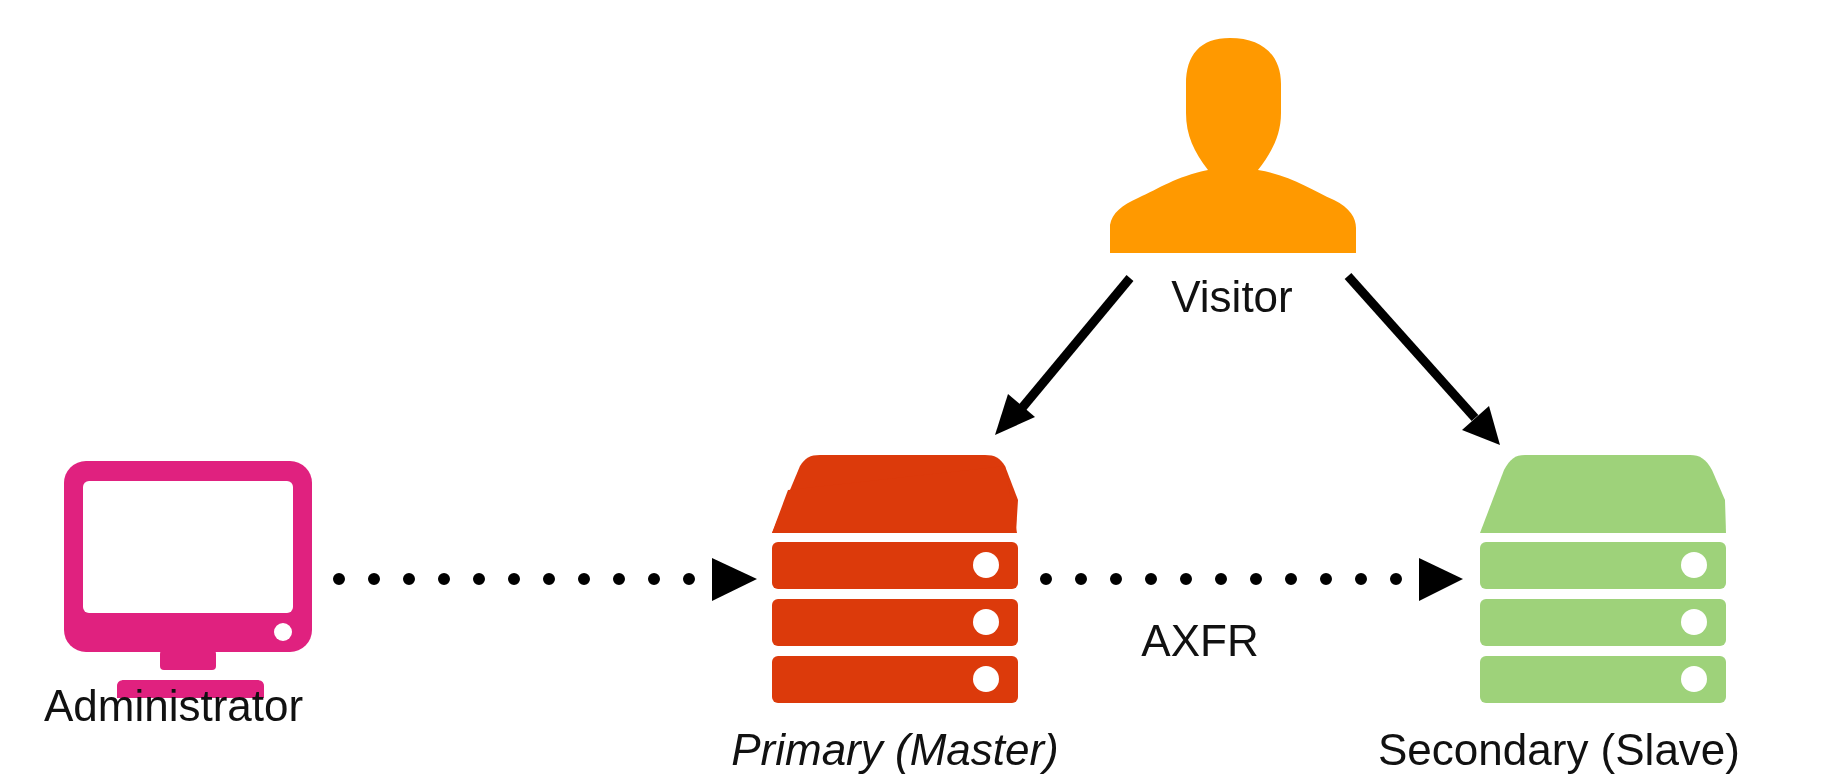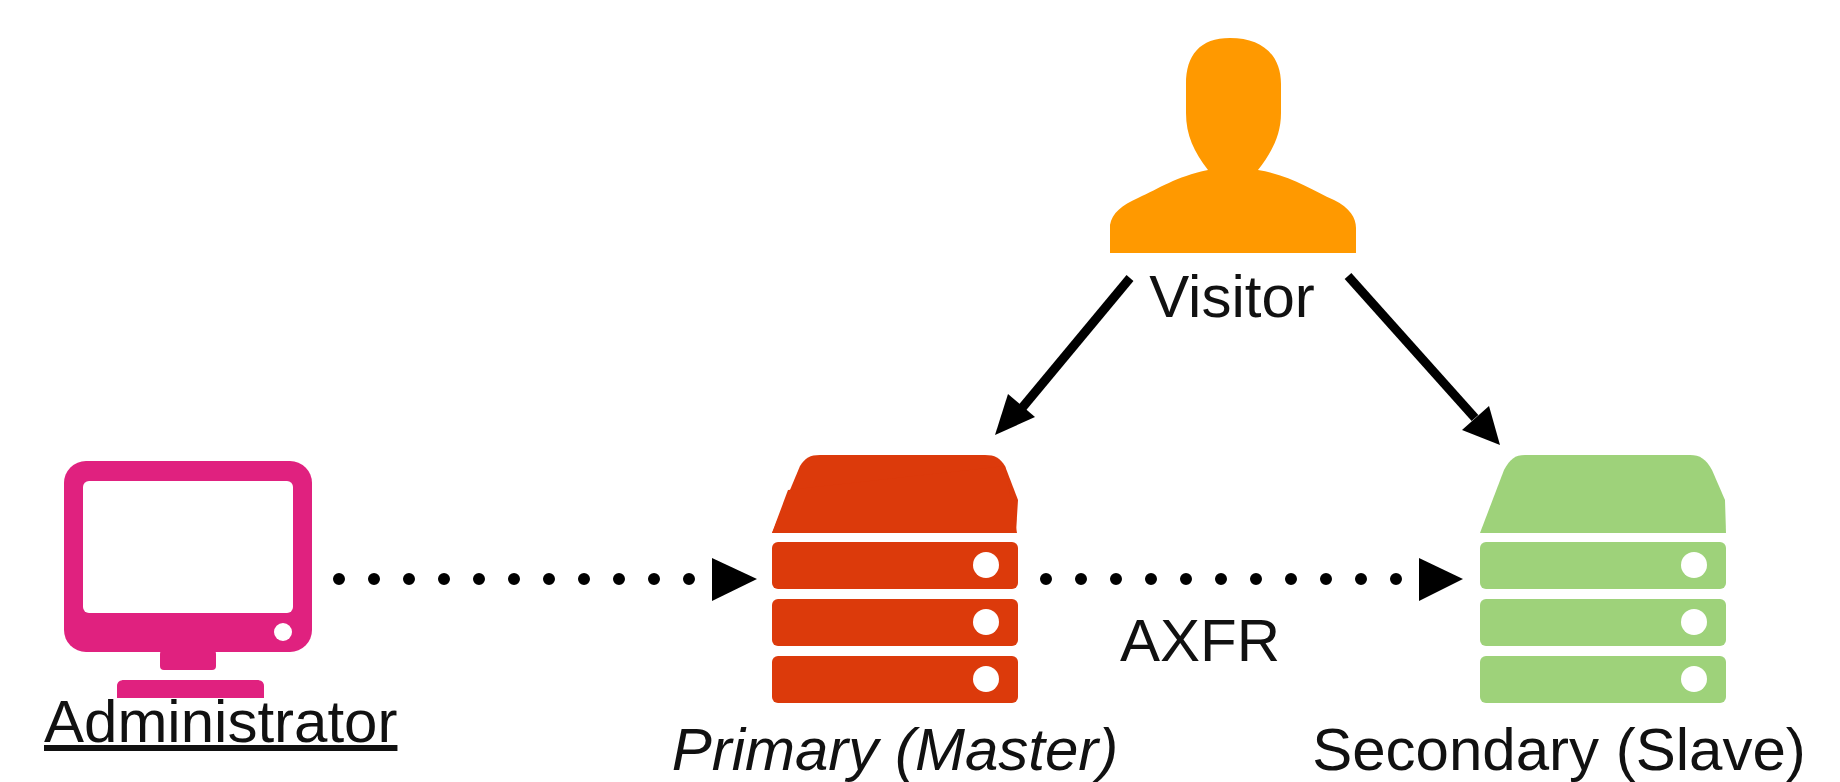--- a/index.html
+++ b/index.html
@@ -1,18 +1,18 @@
 <!DOCTYPE html>
 <html><head>
 <meta charset="utf-8">
 <style>
   html, body { margin:0; padding:0; background:#ffffff; }
   body { width:1840px; height:782px; position:relative; overflow:hidden; font-family:"Liberation Sans", sans-serif; }
   #diagram { position:absolute; left:0; top:0; width:1840px; height:782px; }
-  .label { position:absolute; color:#111111; font-family:"Liberation Sans", sans-serif; font-weight:300; white-space:nowrap; font-size:60px; line-height:1; }
+  .label { position:absolute; color:#111111; font-family:"Liberation Sans", sans-serif; font-weight:300; white-space:nowrap; font-size:44px; line-height:1;margin-top:8px; }
   .label-center { transform:translateX(-50%); }
 </style>
 </head>
 <body>
 
 <svg id="diagram" xmlns="http://www.w3.org/2000/svg" width="1840" height="782" viewBox="0 0 1840 782">
   <defs>
     <marker id="arrowhead-solid" viewBox="0 0 10 10" refX="9" refY="5" markerWidth="5" markerHeight="5" orient="auto">
       <path d="M0,0 L10,5 L0,10 z" fill="#000"></path>
     </marker>
@@ -75,16 +75,16 @@
     <path d="M995,435 L1008,394 L1035,417 Z" fill="#000"></path>
   </g>
 
   <g>
     <line x1="1348" y1="276" x2="1475" y2="418" stroke="#000" stroke-width="9"></line>
     <path d="M1500,445 L1462,430 L1489,406 Z" fill="#000"></path>
   </g>
 </svg>
 
 <div class="label label-center" style="left:1232px; top:267px;">Visitor</div>
-<div class="label" style="left:44px; top:692px;text-decoration:underline;">Administrator</div>
+<div class="label" style="left:44px; top:676px;">Administrator</div>
 <div class="label label-center" style="left:895px; top:720px;font-style:italic;">Primary (Master)</div>
 <div class="label label-center" style="left:1559px; top:720px;">Secondary (Slave)</div>
 <div class="label label-center" style="left:1200px; top:611px;">AXFR</div>
 
 </body></html>

